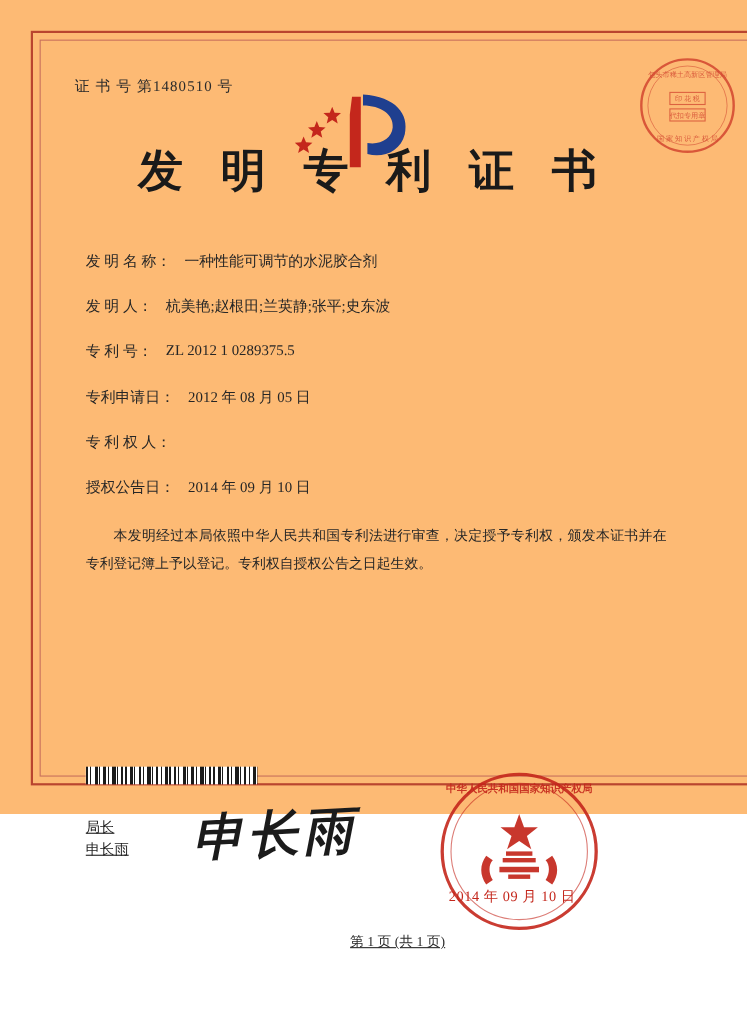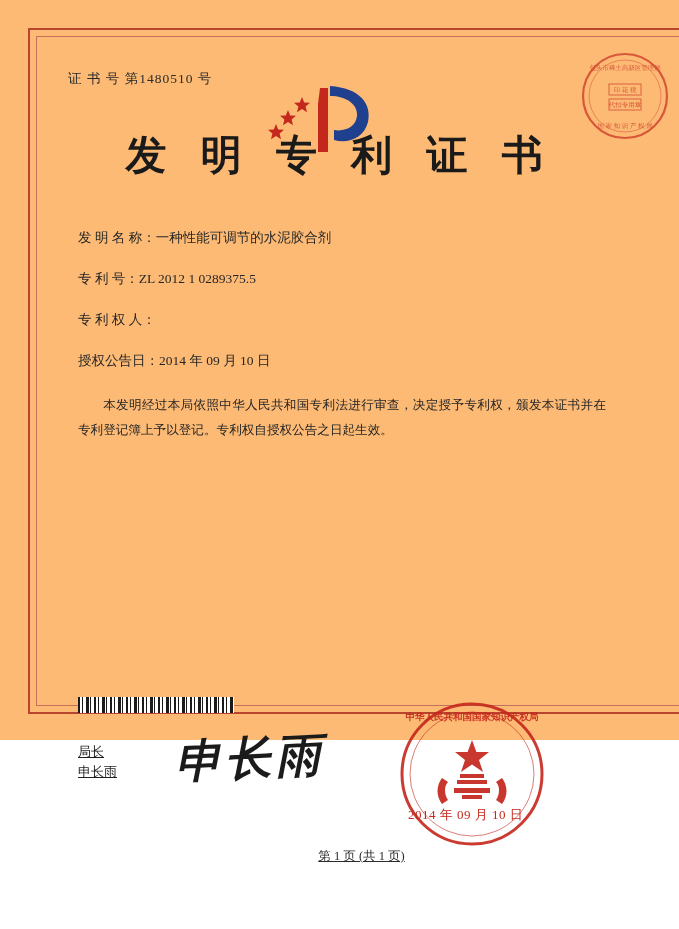--- a/index.html
+++ b/index.html
@@ -75,24 +75,25 @@
     font-weight: bold;
     color: #1a1a1a;
     font-family: "Liberation Serif", serif;
   }
   .fields {
     margin-top: 46px;
     padding-left: 18px;
   }
   .field-row {
     display: flex;
-    align-items: center;
+    align-items: flex-start;
     font-size: 13.5px;
     margin-bottom: 23px;
     color: #262626;
+    gap: 12px;
   }
   .field-label {
     white-space: pre;
     flex: 0 0 auto;
   }
   .field-value {
     flex: 1 1 auto;
   }
   .body-text {
     margin-top: 16px;
@@ -184,26 +185,34 @@
 
     <div class="title">发 明 专 利 证 书</div>
 
     <div class="fields">
 
       <div class="field-row">
         <span class="field-label nowrap">发 明 名 称：</span>
         <span class="field-value">一种性能可调节的水泥胶合剂</span>
       </div>
 
+      <div class="field-row">
+        <span class="field-label nowrap">发 明 人：</span>
+        <span class="field-value">杭美艳;赵根田;兰英静;张平;史东波</span>
+      </div>
 
       <div class="field-row">
         <span class="field-label nowrap">专 利 号：</span>
         <span class="field-value">ZL 2012 1 0289375.5</span>
       </div>
 
+      <div class="field-row">
+        <span class="field-label nowrap">专利申请日：</span>
+        <span class="field-value">2012 年 08 月 05 日</span>
+      </div>
 
       <div class="field-row">
         <span class="field-label nowrap">专 利 权 人：</span>
       </div>
 
       <div class="field-row">
         <span class="field-label nowrap">授权公告日：</span>
         <span class="field-value">2014 年 09 月 10 日</span>
       </div>
 

